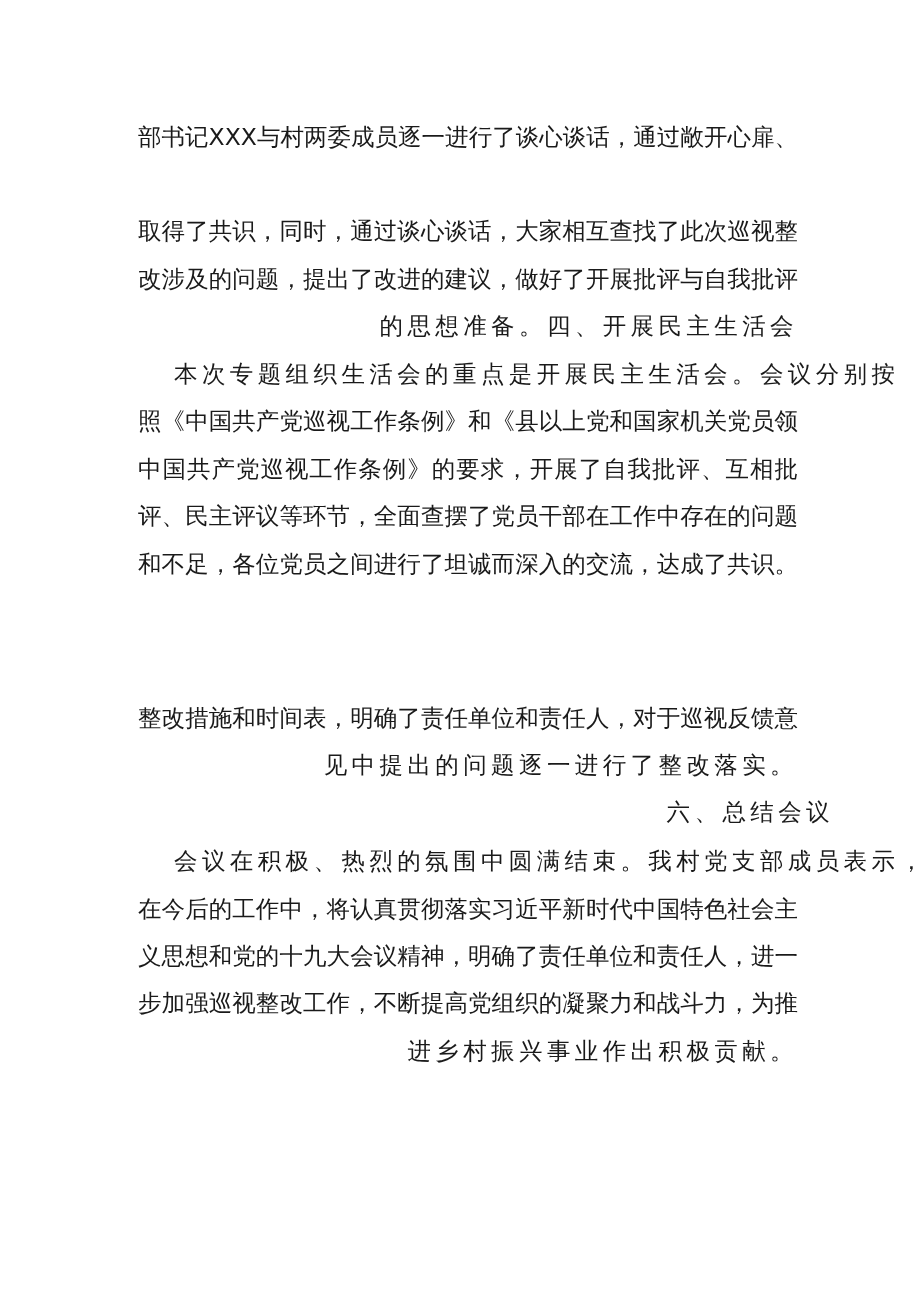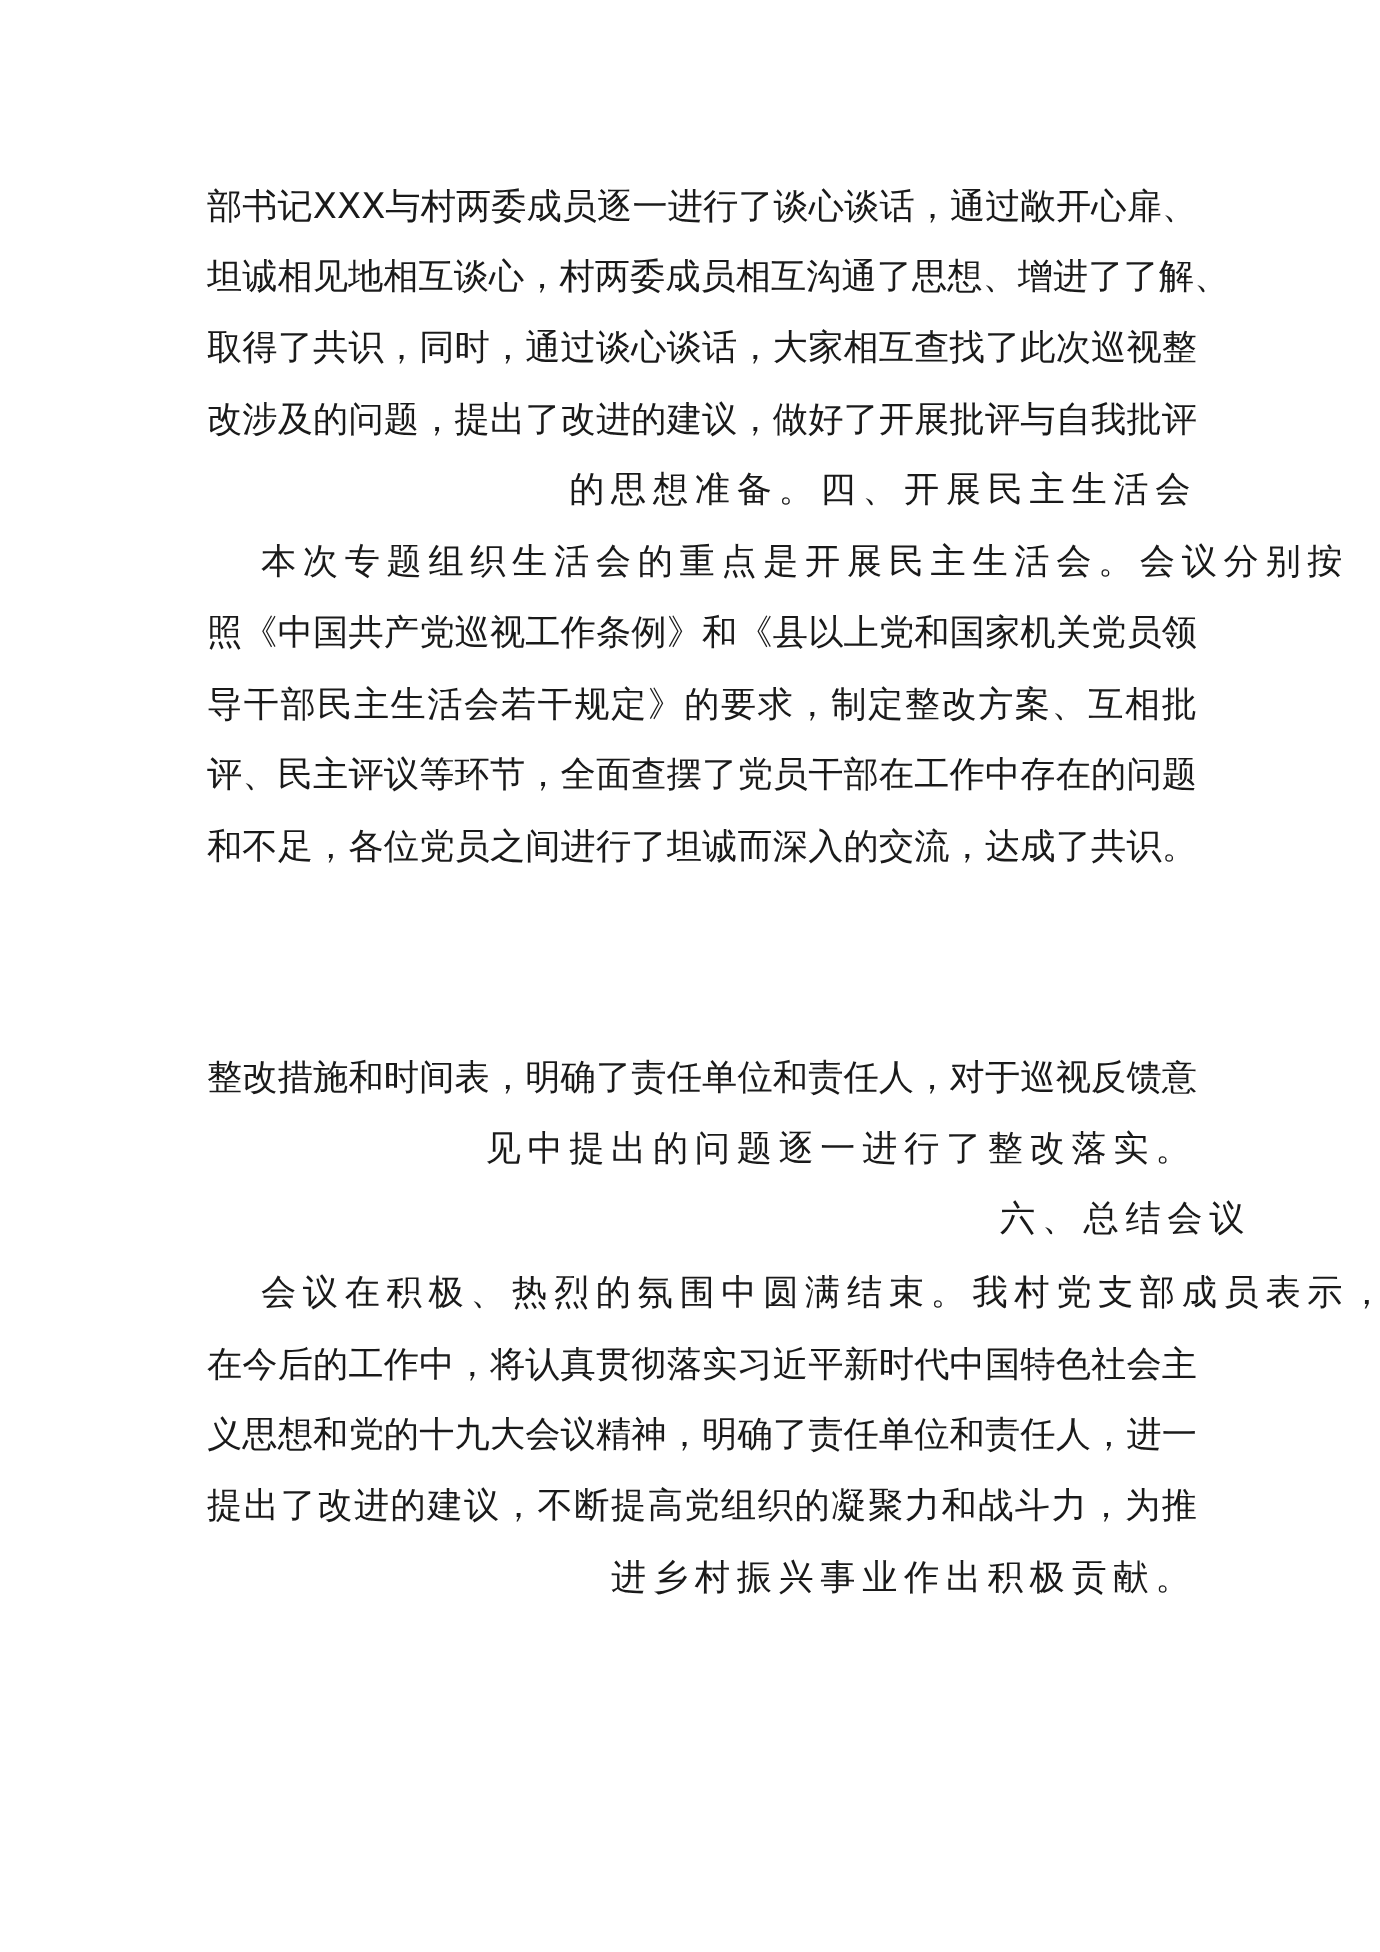--- a/index.html
+++ b/index.html
@@ -10,36 +10,35 @@
           font-size: 23.5px; letter-spacing: 4.4px; white-space: nowrap; text-align: right; }
   .indent { left: 174px; }
   .full { text-align-last: justify; text-align: justify; letter-spacing: 0; }
 </style>
 </head>
 <body>
 
 <div class="page">
 
   <div class="line full" style="top:122px">部书记XXX与村两委成员逐一进行了谈心谈话，通过敞开心扉、</div>
-  <div class="line full" style="top:169px">坦诚相见地相互谈心，村两委成员相互沟通了思想、增进了了解、</div>
   <div class="line full" style="top:216px">取得了共识，同时，通过谈心谈话，大家相互查找了此次巡视整</div>
   <div class="line full" style="top:264px">改涉及的问题，提出了改进的建议，做好了开展批评与自我批评</div>
   <div class="line" style="top:311px">的思想准备。四、开展民主生活会</div>
 
   <div class="line indent" style="top:359px; width:612px;">本次专题组织生活会的重点是开展民主生活会。会议分别按</div>
   <div class="line full" style="top:406px">照《中国共产党巡视工作条例》和《县以上党和国家机关党员领</div>
-  <div class="line full" style="top:454px">导干部民主生活会若干规定》的要求，制定整改方案、互相批</div>
+  <div class="line full" style="top:454px">中国共产党巡视工作条例》的要求，开展了自我批评、互相批</div>
   <div class="line full" style="top:501px">评、民主评议等环节，全面查摆了党员干部在工作中存在的问题</div>
   <div class="line full" style="top:549px">和不足，各位党员之间进行了坦诚而深入的交流，达成了共识。</div>
 
 
   <div class="line full" style="top:703px">整改措施和时间表，明确了责任单位和责任人，对于巡视反馈意</div>
   <div class="line" style="top:750px">见中提出的问题逐一进行了整改落实。</div>
 
   <div class="line indent" style="top:797px">六、总结会议</div>
 
   <div class="line indent" style="top:846px; width:614px;">会议在积极、热烈的氛围中圆满结束。我村党支部成员表示，</div>
   <div class="line full" style="top:894px">在今后的工作中，将认真贯彻落实习近平新时代中国特色社会主</div>
   <div class="line full" style="top:941px">义思想和党的十九大会议精神，明确了责任单位和责任人，进一</div>
-  <div class="line full" style="top:988px">提出了改进的建议，不断提高党组织的凝聚力和战斗力，为推</div>
+  <div class="line full" style="top:988px">步加强巡视整改工作，不断提高党组织的凝聚力和战斗力，为推</div>
   <div class="line" style="top:1036px">进乡村振兴事业作出积极贡献。</div>
 
 </div>
 
 </body></html>

